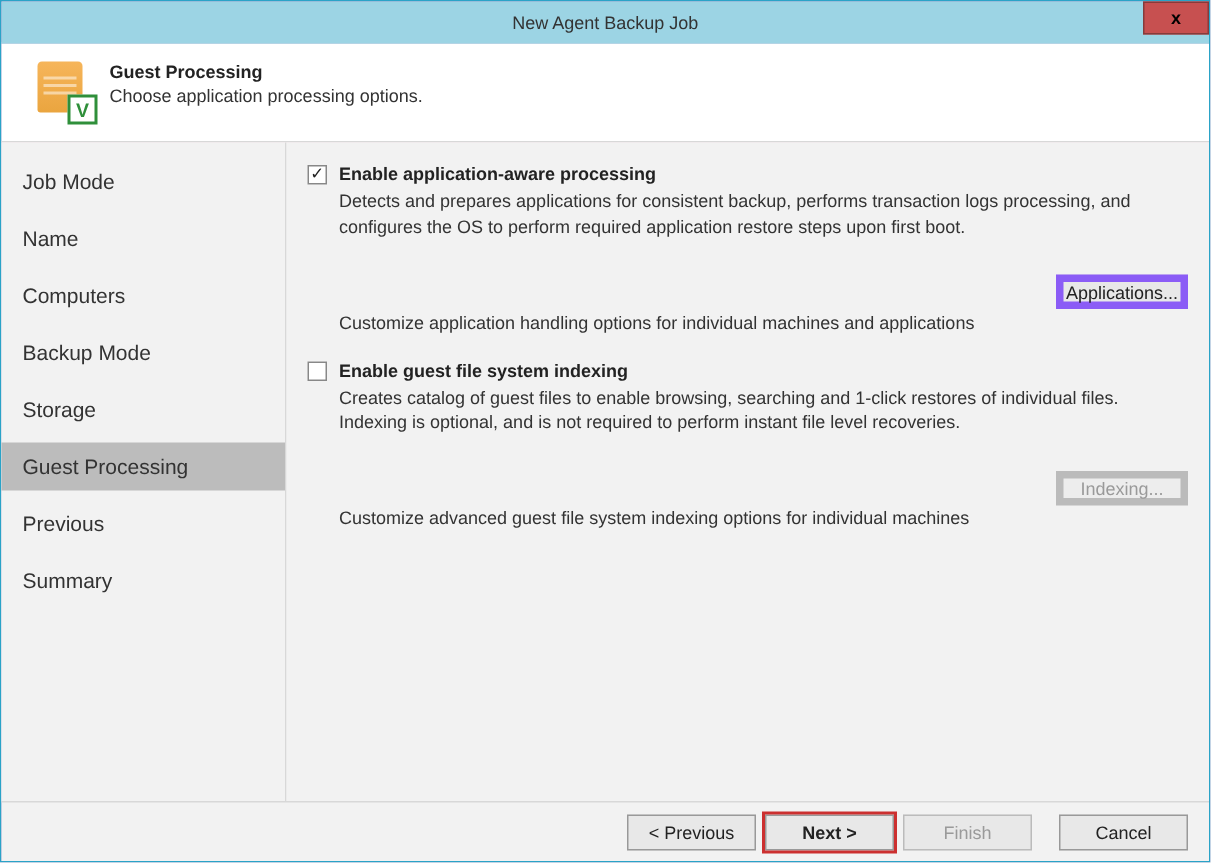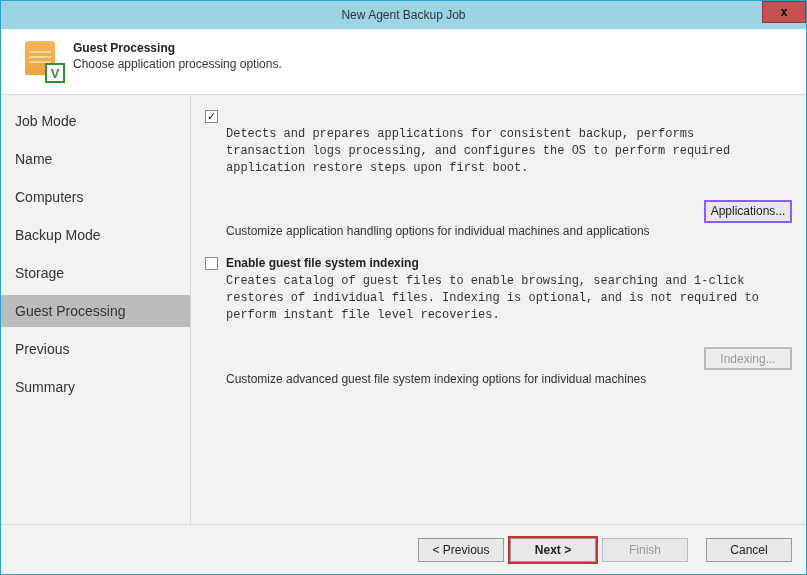--- a/index.html
+++ b/index.html
@@ -114,50 +114,49 @@
     line-height: 1;
   }
   .chk-label { font-weight: bold; font-size: 12px; color: #222; }
   .desc {
     margin-left: 21px;
     margin-top: 3px;
     font-size: 12px;
     color: #333;
     line-height: 1.4;
     max-width: 540px;
-    font-family: Liberation Mono, monospace;
   }
   .customize-row {
     margin-left: 21px;
     margin-top: 8px;
     display: flex;
     align-items: center;
   }
   .customize-text {
     flex: 1;
     font-size: 12px;
     color: #333;
     margin-top: 40px;
   }
   .small-btn {
     width: 88px; height: 23px;
     background: #e8e8e8;
-    border: 2px solid #8b5cf6;
+    border: 5px solid #8b5cf6;
     font-size: 12px;
     cursor: pointer;
     color: #222;
   }
   .small-btn:disabled {
     color: #9a9a9a;
     border-color: #bbb;
     background: #ededed;
     cursor: default;
   }
   .footer {
-    height: 50px;
+    height: 40px;
     background: #f2f2f2;
     border-top: 1px solid #d8d8d8;
     display: flex;
     align-items: center;
     justify-content: flex-end;
     padding: 0 14px;
     gap: 6px;
   }
   .wiz-btn {
     width: 86px; height: 24px;
@@ -215,20 +214,21 @@
       <div class="side-item active"><span>Guest Processing</span></div>
       <div class="side-item"><span>Previous</span></div>
       <div class="side-item"><span>Summary</span></div>
     </div>
 
     <div class="content">
 
       <div class="section">
         <div class="chk-row">
           <div class="chk checked"></div>
+          <div class="chk-label">Enable application-aware processing</div>
         </div>
         <div class="desc">Detects and prepares applications for consistent backup, performs transaction logs processing, and configures the OS to perform required application restore steps upon first boot.</div>
         <div class="customize-row">
           <div class="customize-text">Customize application handling options for individual machines and applications</div>
           <button class="small-btn">Applications...</button>
         </div>
       </div>
 
       <div class="section">
         <div class="chk-row">

